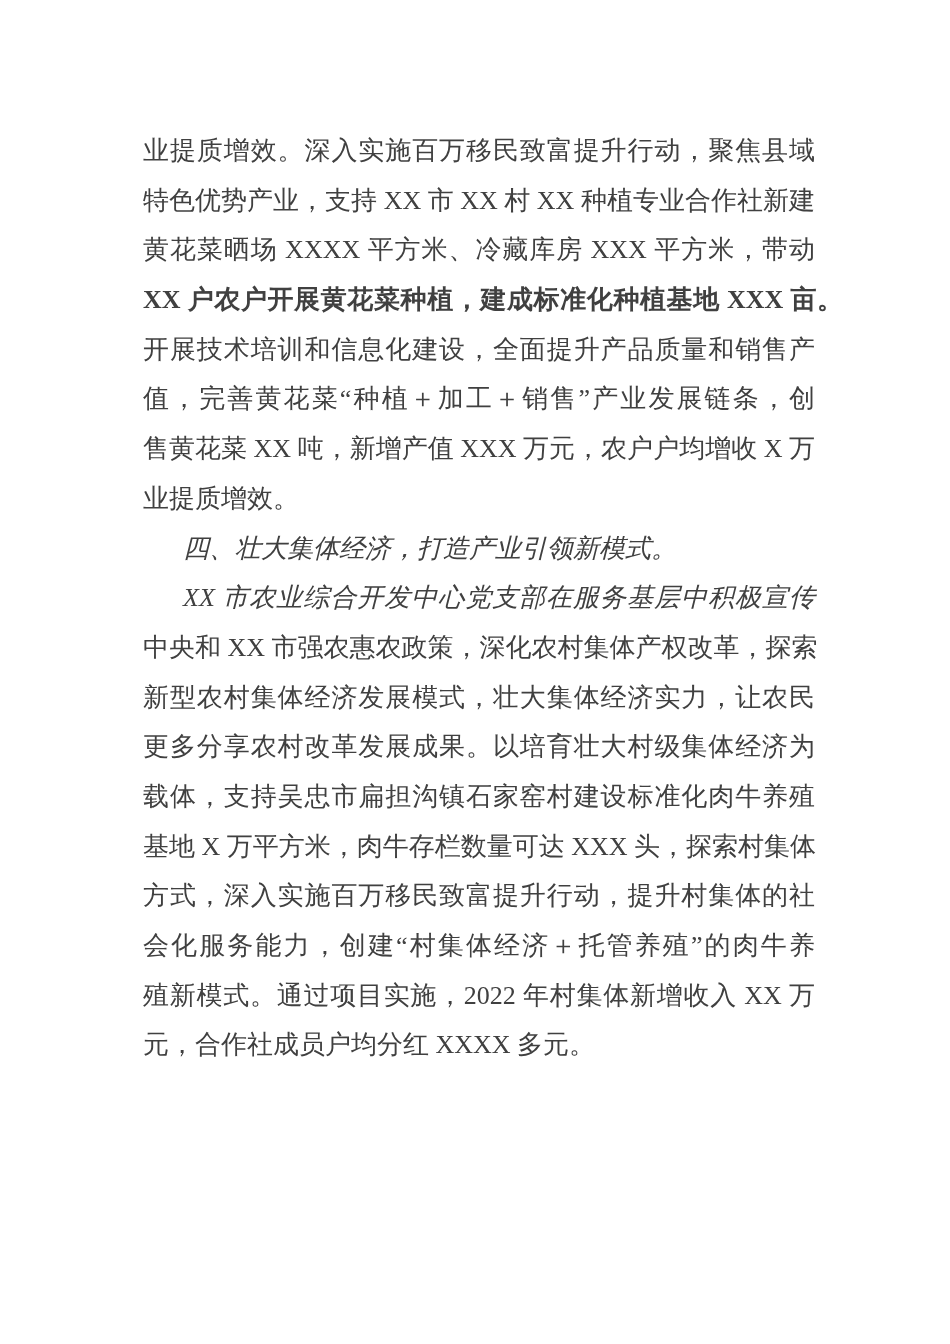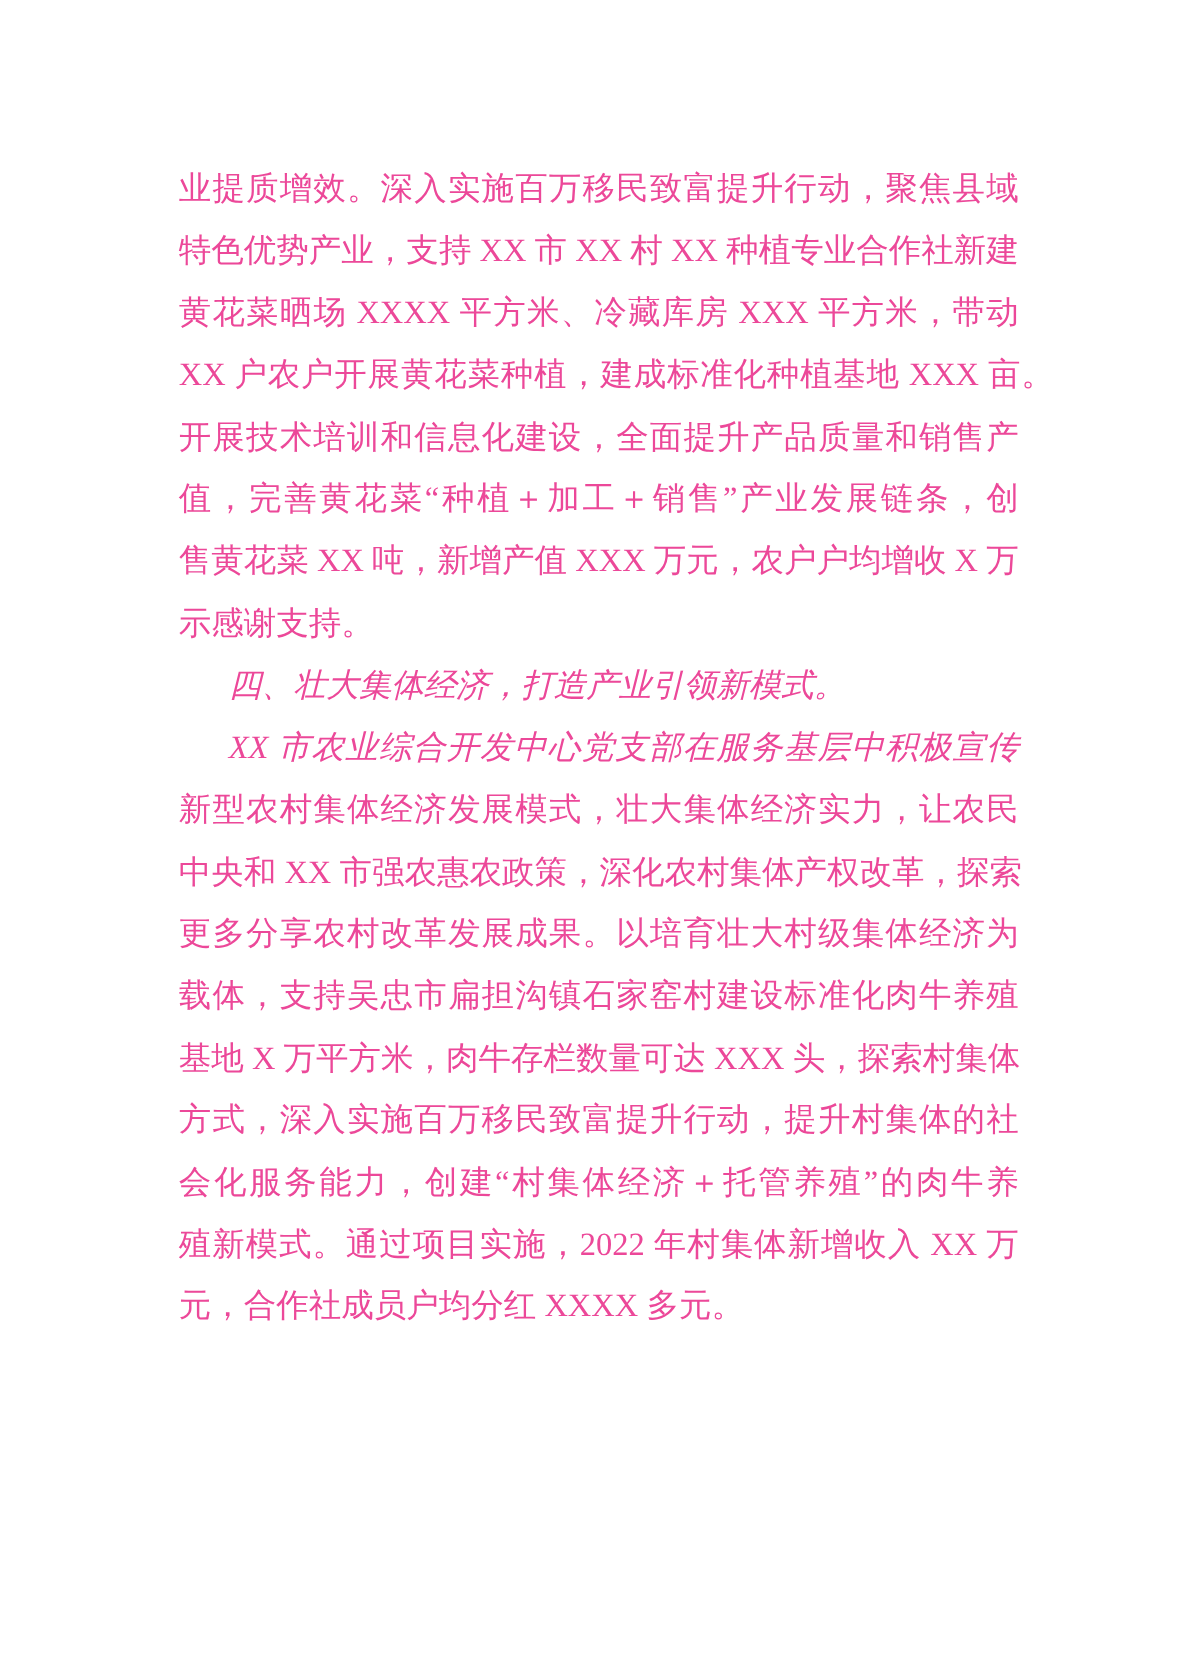--- a/index.html
+++ b/index.html
@@ -38,39 +38,40 @@
   .line.end {
     text-align: left;
     text-align-last: left;
   }
   .line.indent {
     text-indent: 40px;
     font-style: italic;
   }
   .line.hang {
     margin-right: -28px; 
+    font-weight: bold;
   }
 </style>
 </head>
 <body style="background: rgb(255, 255, 255);">
 
 <div class="page">
-  <div class="text-block" id="text-block" style="color: #ec4899;">
+  <div class="text-block" id="text-block" style="color: #404040;">
       <div class="line">业提质增效。深入实施百万移民致富提升行动，聚焦县域</div>
       <div class="line">特色优势产业，支持 XX 市 XX 村 XX 种植专业合作社新建</div>
       <div class="line">黄花菜晒场 XXXX 平方米、冷藏库房 XXX 平方米，带动</div>
       <div class="line hang">XX 户农户开展黄花菜种植，建成标准化种植基地 XXX 亩。</div>
       <div class="line">开展技术培训和信息化建设，全面提升产品质量和销售产</div>
       <div class="line">值，完善黄花菜“种植＋加工＋销售”产业发展链条，创</div>
       <div class="line">售黄花菜 XX 吨，新增产值 XXX 万元，农户户均增收 X 万</div>
-      <div class="line end">示感谢支持。</div>
+      <div class="line end">业提质增效。</div>
       <div class="line end indent">四、壮大集体经济，打造产业引领新模式。</div>
       <div class="line indent">XX 市农业综合开发中心党支部在服务基层中积极宣传</div>
+      <div class="line">中央和 XX 市强农惠农政策，深化农村集体产权改革，探索</div>
       <div class="line">新型农村集体经济发展模式，壮大集体经济实力，让农民</div>
-      <div class="line">中央和 XX 市强农惠农政策，深化农村集体产权改革，探索</div>
       <div class="line">更多分享农村改革发展成果。以培育壮大村级集体经济为</div>
       <div class="line">载体，支持吴忠市扁担沟镇石家窑村建设标准化肉牛养殖</div>
       <div class="line">基地 X 万平方米，肉牛存栏数量可达 XXX 头，探索村集体</div>
       <div class="line">方式，深入实施百万移民致富提升行动，提升村集体的社</div>
       <div class="line">会化服务能力，创建“村集体经济＋托管养殖”的肉牛养</div>
       <div class="line">殖新模式。通过项目实施，2022 年村集体新增收入 XX 万</div>
       <div class="line end">元，合作社成员户均分红 XXXX 多元。</div>
     </div>
 </div>
 

